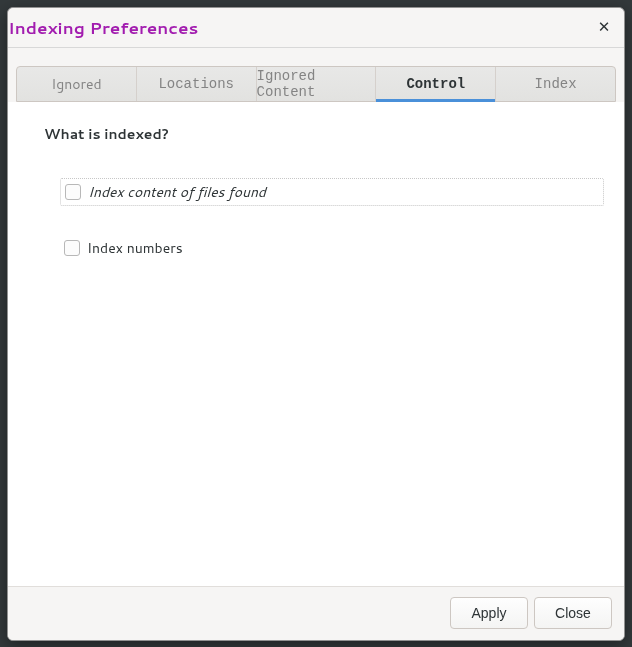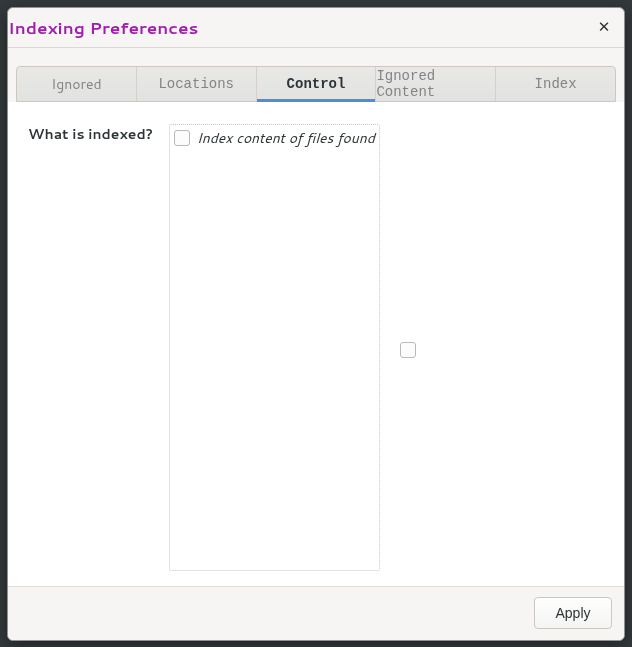--- a/index.html
+++ b/index.html
@@ -93,24 +93,26 @@
       content: "";
       position: absolute;
       bottom: -1px;
       left: 0;
       right: 0;
       height: 3px;
       background: #4a90d9;
     }
     .content {
       flex: 1;
-      padding: 22px 20px 10px 20px;
+      padding: 22px 20px 10px 36px;
       background: #ffffff;
       border-top: none;
       display: flex;
+      flex-direction: column;
+      gap: 24px;
     }
     .section-header {
       font-weight: bold;
       font-size: 14px;
       color: #2e3436;
       margin-bottom: 10px;
     }
     .checkbox-frame {
       border: 1px dotted #c7c7c7;
       border-radius: 2px;
@@ -177,43 +179,45 @@
     <button class="close-btn">✕</button>
   </div>
 
   <div class="tabbar">
     <div class="tab">
       <span>Ignored</span>
     </div>
     <div class="tab">
       <span>Locations</span>
     </div>
+    <div class="tab">
+      <span>Ignored Content</span>
+    </div>
     <div class="tab active">
       <span>Control</span>
-    </div>
-    <div class="tab">
-      <span>Ignored Content</span>
     </div>
     <div class="tab">
       <span>Index</span>
     </div>
   </div>
 
   <div class="content">
     <div class="section-header">What is indexed?</div>
 
     <div class="checkbox-frame">
       <div class="checkbox-row">
         <div class="checkbox"></div>
         <span class="checkbox-label">Index content of files found</span>
       </div>
     </div>
 
     <div class="checkbox-row">
       <div class="checkbox"></div>
+      <span class="checkbox-label">Index numbers</span>
     </div>
   </div>
 
   <div class="button-bar">
     <button class="btn">Apply</button>
+    <button class="btn">Close</button>
   </div>
 
 </div>
 
 </body></html>

